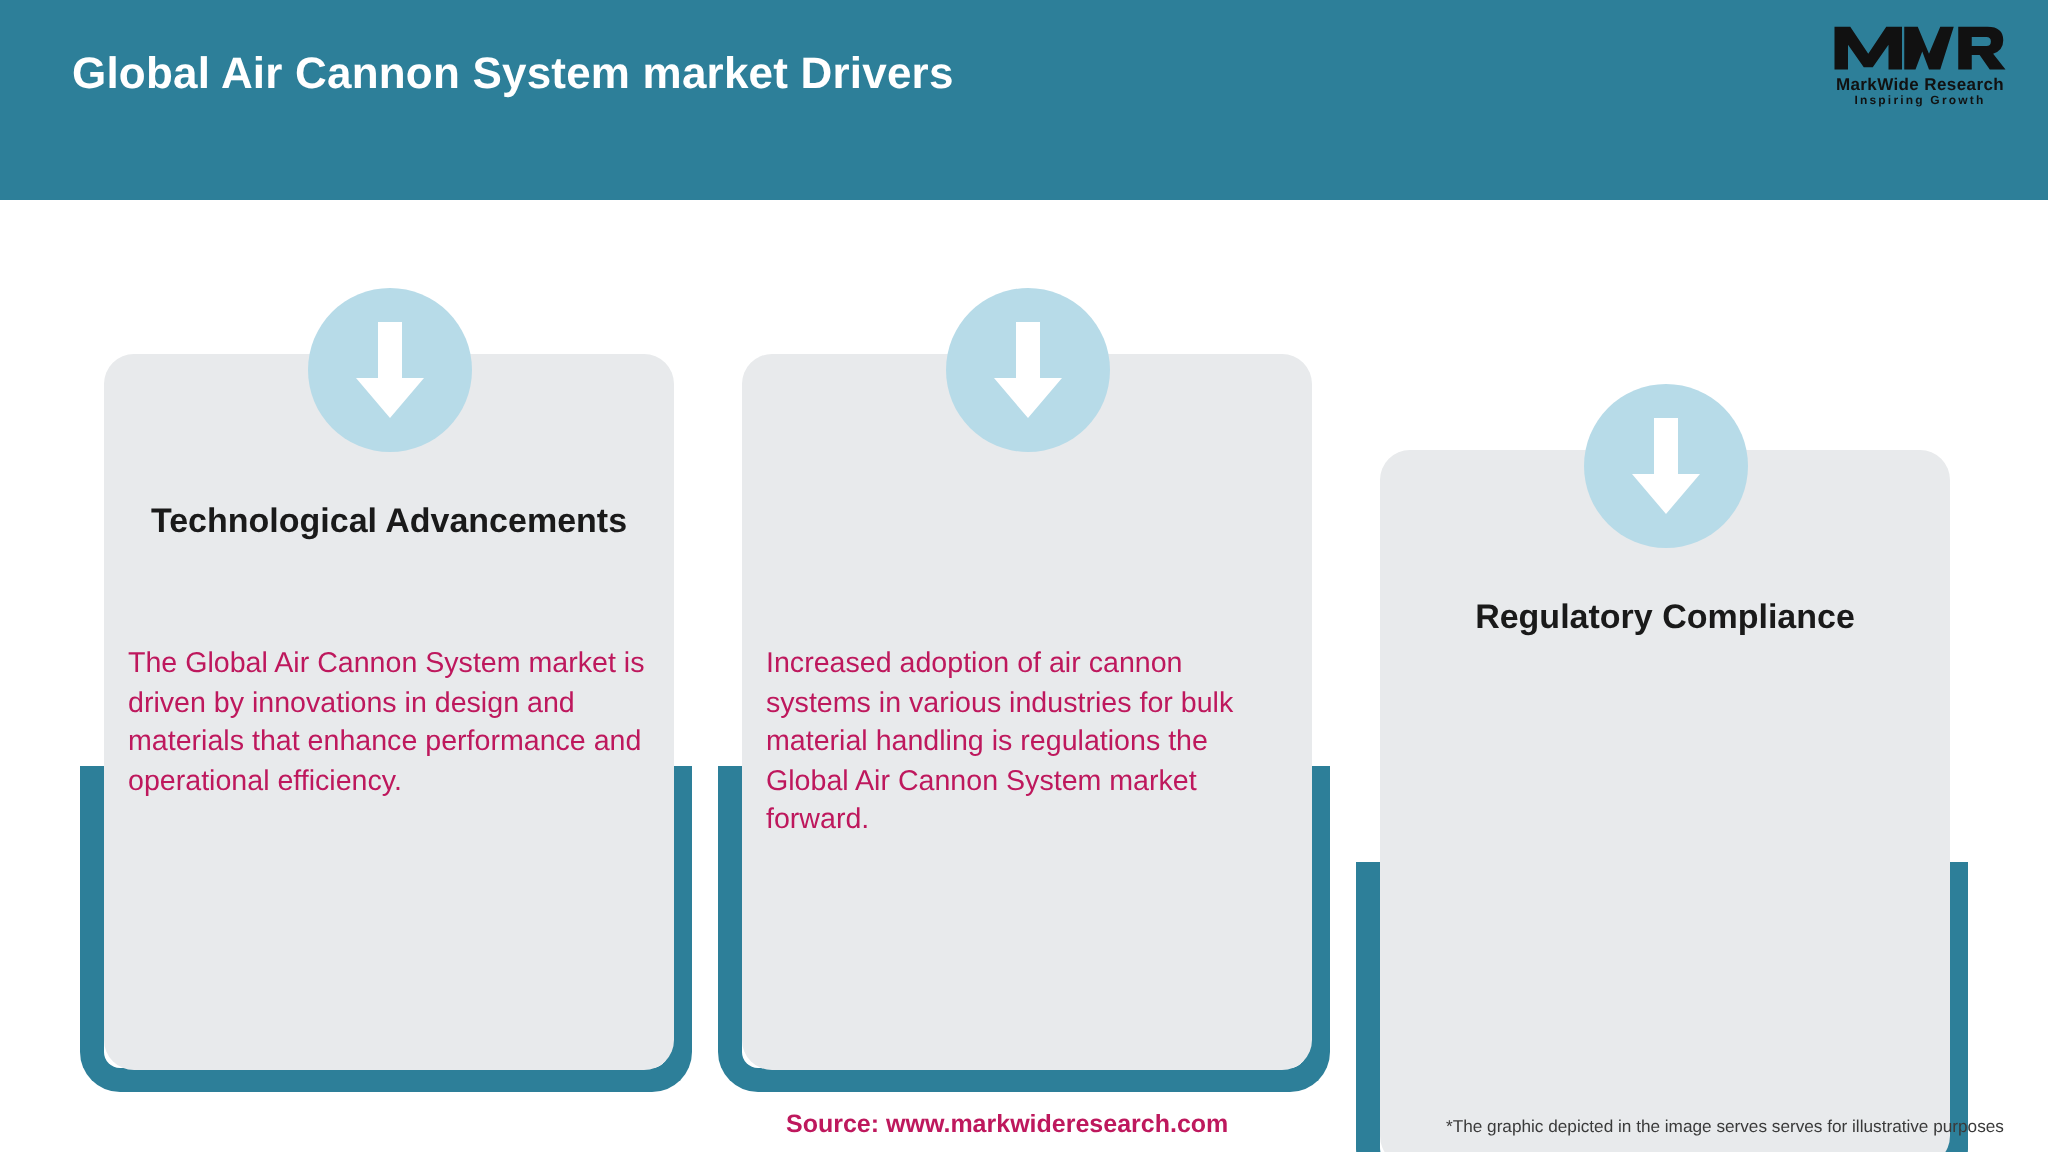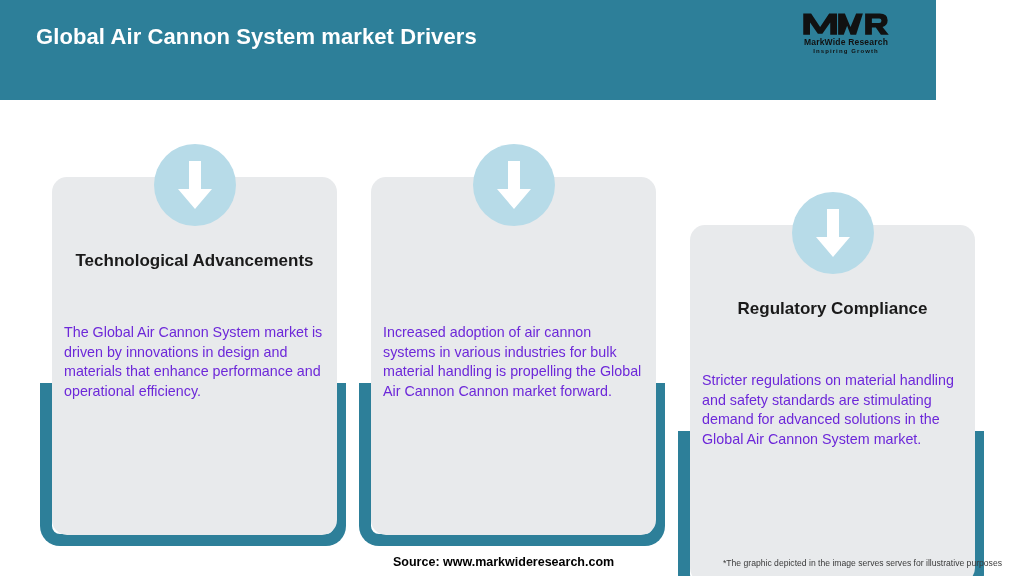--- a/index.html
+++ b/index.html
@@ -21,39 +21,39 @@
     width: 1024px;
     height: 576px;
     background: #ffffff;
   }
 
   
   .header-band {
     position: absolute;
     left: 0;
     top: 0;
-    width: 936px;
+    width: 1024px;
     height: 100px;
     background: #2d7f99;
   }
   .header-title {
     position: absolute;
     left: 36px;
     top: 24px;
     font-size: 22px;
     font-weight: bold;
     color: #ffffff;
     letter-spacing: 0.1px;
     white-space: nowrap;
   }
 
   
   .logo {
     position: absolute;
-    right: 32px;
+    right: 6px;
     top: 10px;
     width: 116px;
     height: 52px;
     display: flex;
     flex-direction: column;
     align-items: center;
     justify-content: flex-start;
   }
   .logo-mark {
     display: block;
@@ -154,32 +154,32 @@
     line-height: 1.25;
   }
 
   .card-body {
     position: absolute;
     left: 12px;
     right: 10px;
     top: 146px;
     text-align: left;
     font-size: 14.3px;
-    color: #6d28d9;
+    color: #be185d;
     line-height: 19.6px;
   }
 
   
   .source-note {
     position: absolute;
     left: 393px;
     top: 555px;
     font-size: 12.5px;
     font-weight: bold;
-    color: #000000;
+    color: #be185d;
     white-space: nowrap;
   }
   .disclaimer {
     position: absolute;
     left: 723px;
     top: 558px;
     font-size: 8.6px;
     color: #3a3a3a;
     white-space: nowrap;
   }
@@ -219,34 +219,33 @@
     </div>
 
     <div class="card-group g2">
       <div class="bracket"></div>
       <div class="card">
         <div class="card-icon">
           <svg viewBox="0 0 40 52">
             <path d="M14 2 L26 2 L26 30 L37 30 L20 50 L3 30 L14 30 Z" fill="#ffffff"></path>
           </svg>
         </div>
-        <div class="card-body">Increased adoption of air cannon systems in various industries for bulk material handling is propelling the Global Air Cannon Cannon market forward.</div>
+        <div class="card-body">Increased adoption of air cannon systems in various industries for bulk material handling is regulations the Global Air Cannon System market forward.</div>
       </div>
     </div>
 
     <div class="card-group g3">
       <div class="bracket"></div>
       <div class="card">
         <div class="card-icon">
           <svg viewBox="0 0 40 52">
             <path d="M14 2 L26 2 L26 30 L37 30 L20 50 L3 30 L14 30 Z" fill="#ffffff"></path>
           </svg>
         </div>
         <div class="card-title">Regulatory Compliance</div>
-        <div class="card-body">Stricter regulations on material handling and safety standards are stimulating demand for advanced solutions in the Global Air Cannon System market.</div>
       </div>
     </div>
 
   </div>
 
   <div class="source-note">Source: www.markwideresearch.com</div>
   <div class="disclaimer">*The graphic depicted in the image serves serves for illustrative purposes</div>
 
 </div>
 

